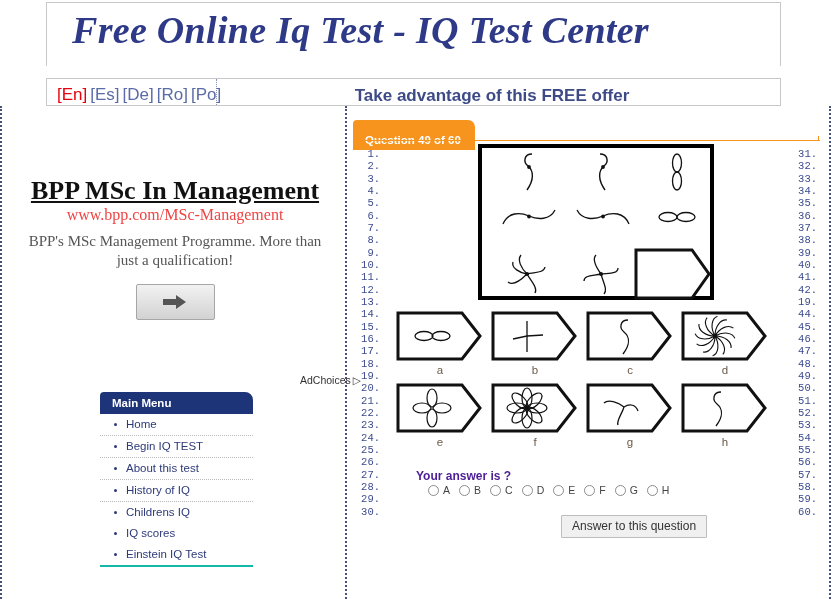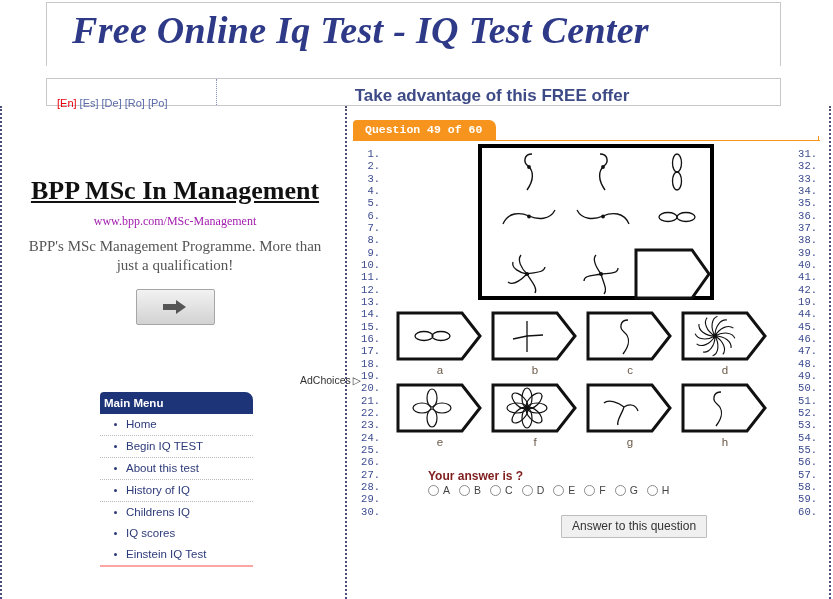--- a/index.html
+++ b/index.html
@@ -21,80 +21,80 @@
     font-size:38px;color:#2e3a87;letter-spacing:.3px;white-space:nowrap;
   }
   .lang-box{
     position:absolute;left:46px;top:78px;width:735px;height:28px;
     border:1px solid #c8c8c8;background:#fff;box-sizing:border-box;
   }
   .lang-inner{
     position:absolute;left:0;top:0;width:170px;height:26px;
     border-right:1px dotted #8a8fb5;box-sizing:border-box;
   }
-  .langs{position:absolute;left:10px;top:18px;white-space:nowrap;font-size:11px;}
+  .langs{position:absolute;left:10px;top:6px;white-space:nowrap;font-size:17px;}
   .langs span{margin-right:3px;}
   .lang-on{color:#e8000d;}
   .lang-off{color:#5a6ba8;}
   .offer{
     position:absolute;left:210px;top:7px;width:470px;text-align:center;
     font-size:17px;font-weight:bold;color:#3d4a86;
   }
 
   
   .vsep{position:absolute;width:0;border-left:2px dotted #4a4f7a;}
   .vsep-left{left:0px;top:106px;height:493px;}
   .vsep-mid{left:345px;top:106px;height:493px;}
   .vsep-right{left:829px;top:106px;height:493px;}
 
   
   .ad{position:absolute;left:6px;top:176px;width:338px;text-align:center;}
   .ad-title{
     font-family:"Liberation Serif", serif;font-weight:bold;font-size:26px;
     color:#111;text-decoration:underline;
   }
-  .ad-url{font-family:"Liberation Serif", serif;font-size:12px;color:#a21caf;margin-top:8px;}
+  .ad-url{font-family:"Liberation Serif", serif;font-size:16px;color:#ef4444;}
   .ad-desc{
     font-family:"Liberation Serif", serif;font-size:15px;color:#555;
     margin:8px auto 0;width:300px;line-height:19px;
   }
   .ad-btn{
     margin:14px auto 0;width:77px;height:34px;border:1px solid #a6a6a6;
     background:linear-gradient(#f2f2f2,#d2d2d2);border-radius:2px;
     display:flex;align-items:center;justify-content:center;cursor:pointer;
   }
   .ad-choices{
     position:absolute;left:272px;top:374px;font-size:10.5px;color:#333;white-space:nowrap;margin-left:28px;
   }
   .ad-choices .tri{display:inline-block;margin-left:2px;}
 
   
   .menu{position:absolute;left:100px;top:392px;width:153px;}
   .menu-hd{
     height:22px;background:#1e3478;border-top-left-radius:4px;border-top-right-radius:8px;
-    color:#fff;font-weight:bold;font-size:11.5px;line-height:22px;padding-left:4px;
+    color:#fff;font-weight:bold;font-size:11.5px;line-height:22px;padding-left:12px;
     box-sizing:border-box;
   }
   .menu ul{list-style:none;margin:0;padding:0;}
   .menu li{
     position:relative;height:21px;line-height:21px;padding-left:26px;
     color:#2d3a7a;font-size:11.5px;border-bottom:1px dotted #b9b9b9;cursor:pointer;
   }
   .menu li:nth-child(n+5){border-bottom:none;}
-  .menu li:last-child{border-bottom:2px solid #fca5a5;}
+  .menu li:last-child{border-bottom:2px solid #14b8a6;}
   .menu li::before{
     content:"";position:absolute;left:14px;top:9px;width:3px;height:3px;
     background:#2d3a7a;border-radius:50%;
   }
 
   
   .q-tab{
-    position:absolute;left:353px;top:120px;height:20px;padding:0 14px 0 12px;
+    position:absolute;left:353px;top:120px;height:20px;padding:10px 14px 0 12px;
     background:#f7941e;color:#fff;font-weight:bold;font-size:11.5px;line-height:20px;
-    border-top-left-radius:4px;border-top-right-radius:7px;white-space:nowrap;font-family:Liberation Mono, monospace;
+    border-top-left-radius:4px;border-top-right-radius:7px;white-space:nowrap;
   }
   .q-rule{
     position:absolute;left:353px;top:140px;width:467px;height:0;
     border-top:1px solid #f7941e;
   }
   .q-rule-r{
     position:absolute;left:818px;top:136px;width:0;height:5px;
     border-left:1px solid #f7941e;
   }
 
@@ -114,21 +114,21 @@
   
   .opt{position:absolute;width:88px;}
   .opt-shape{position:relative;width:88px;height:50px;}
   .opt-shape svg{position:absolute;left:0;top:0;}
   .opt-lbl{
     text-align:center;font-size:11.5px;color:#6b5a4a;margin-top:3px;
     font-family:"Liberation Sans",sans-serif;
   }
 
   .ans-label{
-    position:absolute;left:416px;top:469px;font-weight:bold;font-size:12px;color:#7f1d1d;margin-left:12px;
+    position:absolute;left:416px;top:469px;font-weight:bold;font-size:12px;color:#4c1d95;
   }
   .radios{position:absolute;left:428px;top:484px;display:flex;align-items:center;}
   .radio-item{display:flex;align-items:center;margin-right:9px;}
   .radio{
     width:11px;height:11px;border:1px solid #8c8c8c;border-radius:50%;
     background:#fff;box-sizing:border-box;cursor:pointer;
   }
   .radio-lbl{margin-left:4px;font-size:10.5px;color:#444;}
   .submit{
     position:absolute;left:561px;top:515px;height:21px;padding:0 10px;

